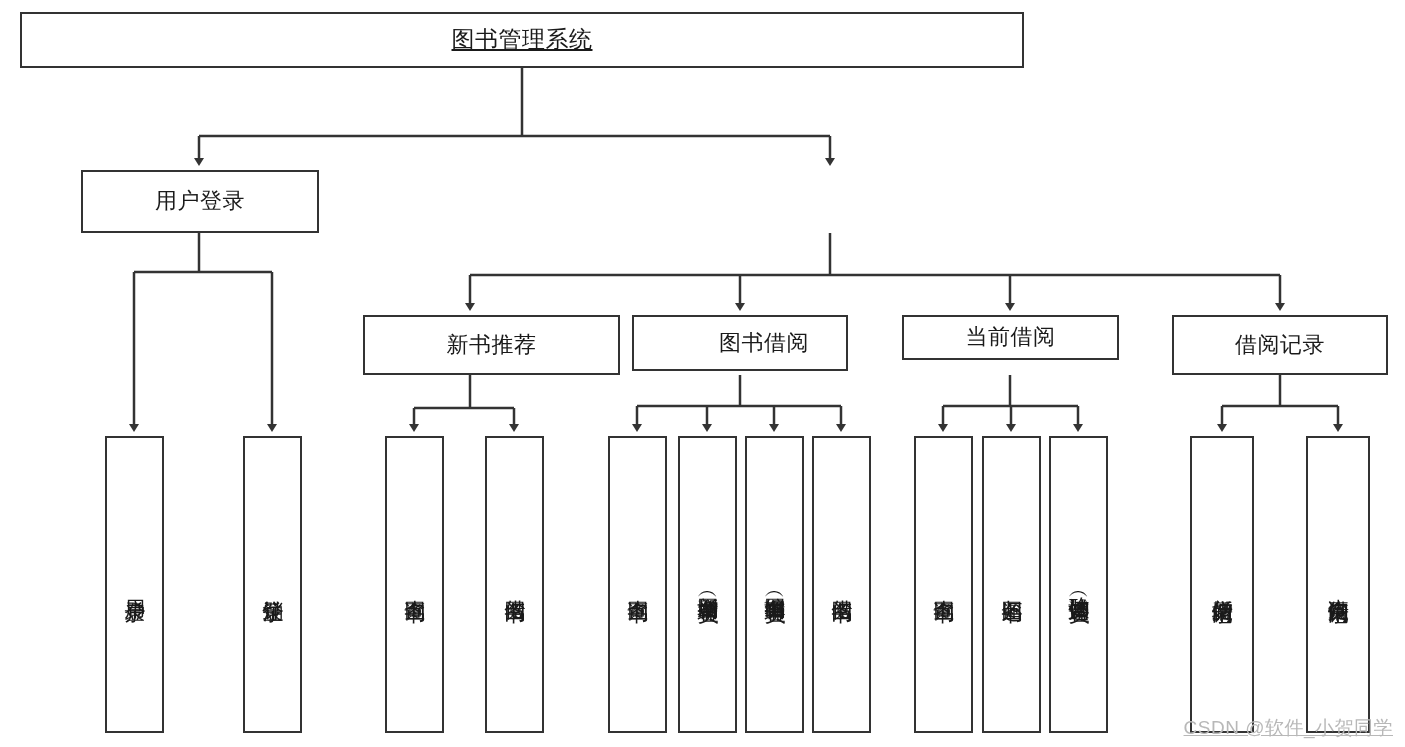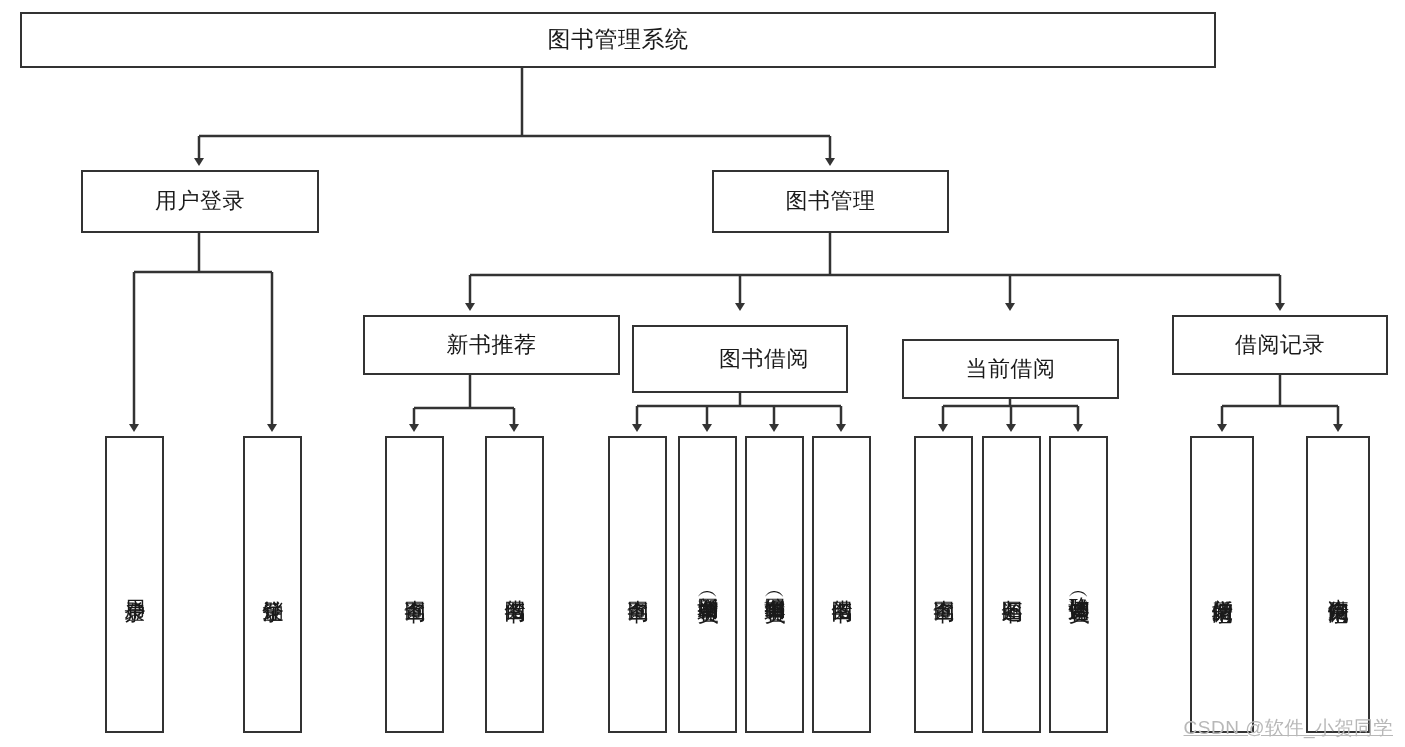--- a/index.html
+++ b/index.html
@@ -117,38 +117,35 @@
       <path d="M1011,406 L1011,428" marker-end="url(#arrow)"></path>
       <path d="M1078,406 L1078,428" marker-end="url(#arrow)"></path>
 
       <path d="M1280,375 L1280,406"></path>
       <path d="M1222,406 L1338,406"></path>
       <path d="M1222,406 L1222,428" marker-end="url(#arrow)"></path>
       <path d="M1338,406 L1338,428" marker-end="url(#arrow)"></path>
     </g>
   </svg>
 
-  <div class="node node-h node-root" style="left:20px; top:12px; width:1196px; height:56px;">
+  <div class="node node-h node-root" style="left:20px; top:12px; width:1004px; height:56px;text-decoration:underline;">
     <span>图书管理系统</span>
   </div>
 
   <div class="node node-h" style="left:81px; top:170px; width:238px; height:63px;">
     <span>用户登录</span>
   </div>
-  <div class="node node-h" style="left:712px; top:170px; width:237px; height:63px;">
-    <span>图书管理</span>
-  </div>
 
   <div class="node node-h" style="left:363px; top:315px; width:257px; height:60px;">
     <span>新书推荐</span>
   </div>
-  <div class="node node-h" style="left:632px; top:325px; width:216px; height:68px;padding-left:48px;">
+  <div class="node node-h" style="left:632px; top:315px; width:216px; height:56px;padding-left:48px;">
     <span>图书借阅</span>
   </div>
-  <div class="node node-h" style="left:902px; top:315px; width:217px; height:60px;margin-top:24px;">
+  <div class="node node-h" style="left:902px; top:315px; width:217px; height:45px;">
     <span>当前借阅</span>
   </div>
   <div class="node node-h" style="left:1172px; top:315px; width:216px; height:60px;font-family:Liberation Serif, serif;">
     <span>借阅记录</span>
   </div>
 
   <div class="node node-v" style="left:105px; top:436px; width:59px; height:297px;">
     <span class="vtext">用户登录</span>
   </div>
   <div class="node node-v" style="left:243px; top:436px; width:59px; height:297px;">

